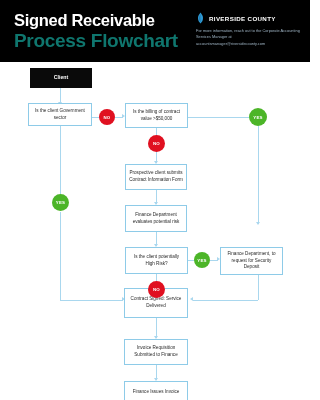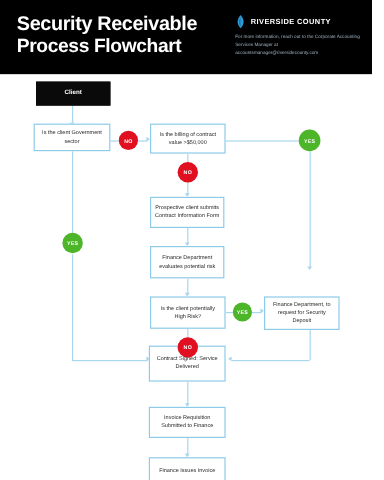--- a/index.html
+++ b/index.html
@@ -15,21 +15,21 @@
   .header{
     position:absolute;left:0;top:0;width:310px;height:62px;
     background:#000000;
   }
   .title-wrap{position:absolute;left:14px;top:11px;}
   .title-l1{
     font-size:16.5px;font-weight:bold;color:#ffffff;line-height:1.18;
     letter-spacing:-0.3px;white-space:nowrap;
   }
   .title-l2{
-    font-size:16px;font-weight:bold;color:#ffffff;line-height:1.18;
+    font-size:19px;font-weight:bold;color:#0f766e;line-height:1.18;
     letter-spacing:-0.3px;white-space:nowrap;
   }
   .brand{position:absolute;left:196px;top:12px;width:104px;}
   .brand-row{display:flex;align-items:center;gap:4px;}
   .brand-mark{width:9px;height:12px;flex:none;display:block;}
   .brand-name{
     font-size:6.2px;font-weight:bold;color:#ffffff;letter-spacing:0.35px;
     white-space:nowrap;
   }
   .brand-note{
@@ -73,21 +73,21 @@
   .arw.left{border-top:2.2px solid transparent;border-bottom:2.2px solid transparent;border-right:3px solid #a9d7ee;}
 </style>
 </head>
 <body>
 
 <div class="page">
 
   <div class="header">
 
     <div class="title-wrap">
-      <div class="title-l1">Security Receivable</div>
+      <div class="title-l1">Signed Receivable</div>
       <div class="title-l2">Process Flowchart</div>
     </div>
 
     <div class="brand">
       <div class="brand-row">
         <svg class="brand-mark" viewBox="0 0 18 24">
           <path d="M9 1 C6 5 4 8 4 12 C4 17 6 20 9 23 C12 20 14 17 14 12 C14 8 12 5 9 1 Z" fill="#2e9bd6"></path>
           <path d="M9 4 C7.5 7 6.5 9.5 6.5 12.5 C6.5 16 7.6 18.5 9 20.6 C9 15 8.4 9 9 4 Z" fill="#1d6fa5"></path>
         </svg>
         <div class="brand-name">RIVERSIDE COUNTY</div>

